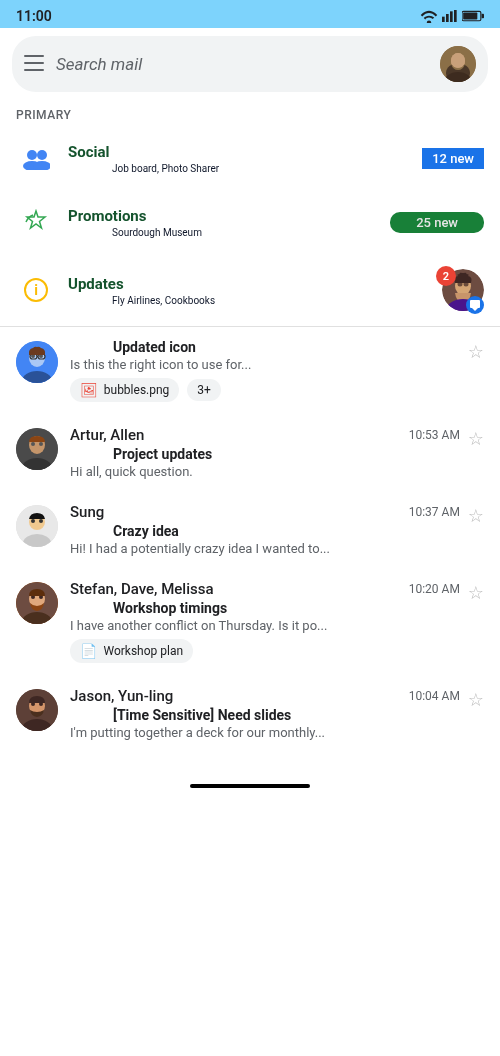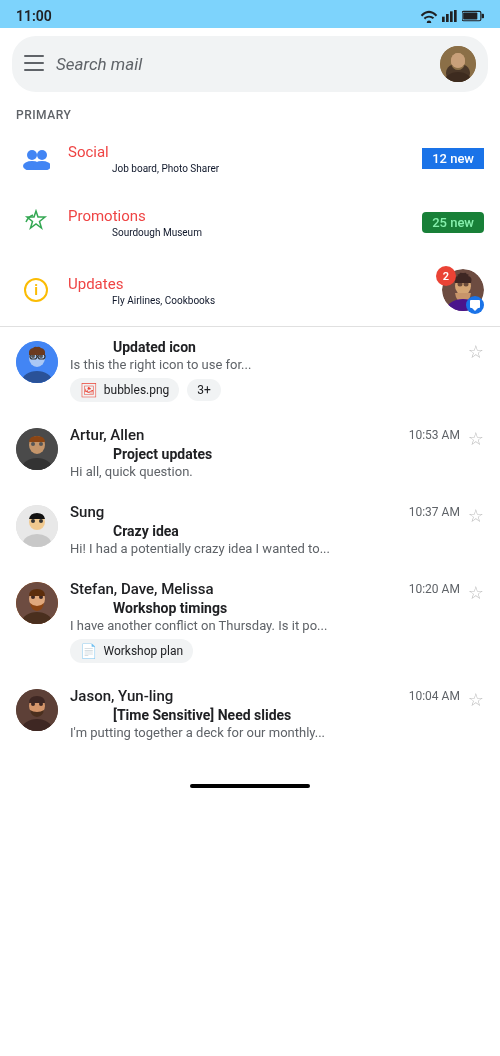--- a/index.html
+++ b/index.html
@@ -89,43 +89,43 @@
       align-items: center;
       justify-content: center;
       flex-shrink: 0;
     }
     .category-info {
       flex: 1;
       margin-left: 12px;
     }
     .category-name {
       font-size: 15px;
-      font-weight: 400;
-      color: #ef4444;
+      font-weight: 700;
+      color: #14532d;
     }
     .category-sub {
       font-size: 10px;
       color: #0f172a;
       margin-top: 2px;
       margin-left: 44px;
     }
     .badge-blue {
       background: #1a73e8;
       color: #fff;
       border-radius: 0;
       padding: 3px 10px;
       font-size: 13px;
       font-weight: 500;
       white-space: nowrap;
     }
     .badge-green {
       background: #188038;
-      color: #86efac;
-      border-radius: 4px;
-      padding: 3px 10px;
+      color: #e5e5e5;
+      border-radius: 10px;
+      padding: 3px 26px;
       font-size: 13px;
       font-weight: 500;
       white-space: nowrap;
     }
     .updates-badge-wrap {
       position: relative;
       width: 48px;
       height: 48px;
     }
     .updates-avatar {

